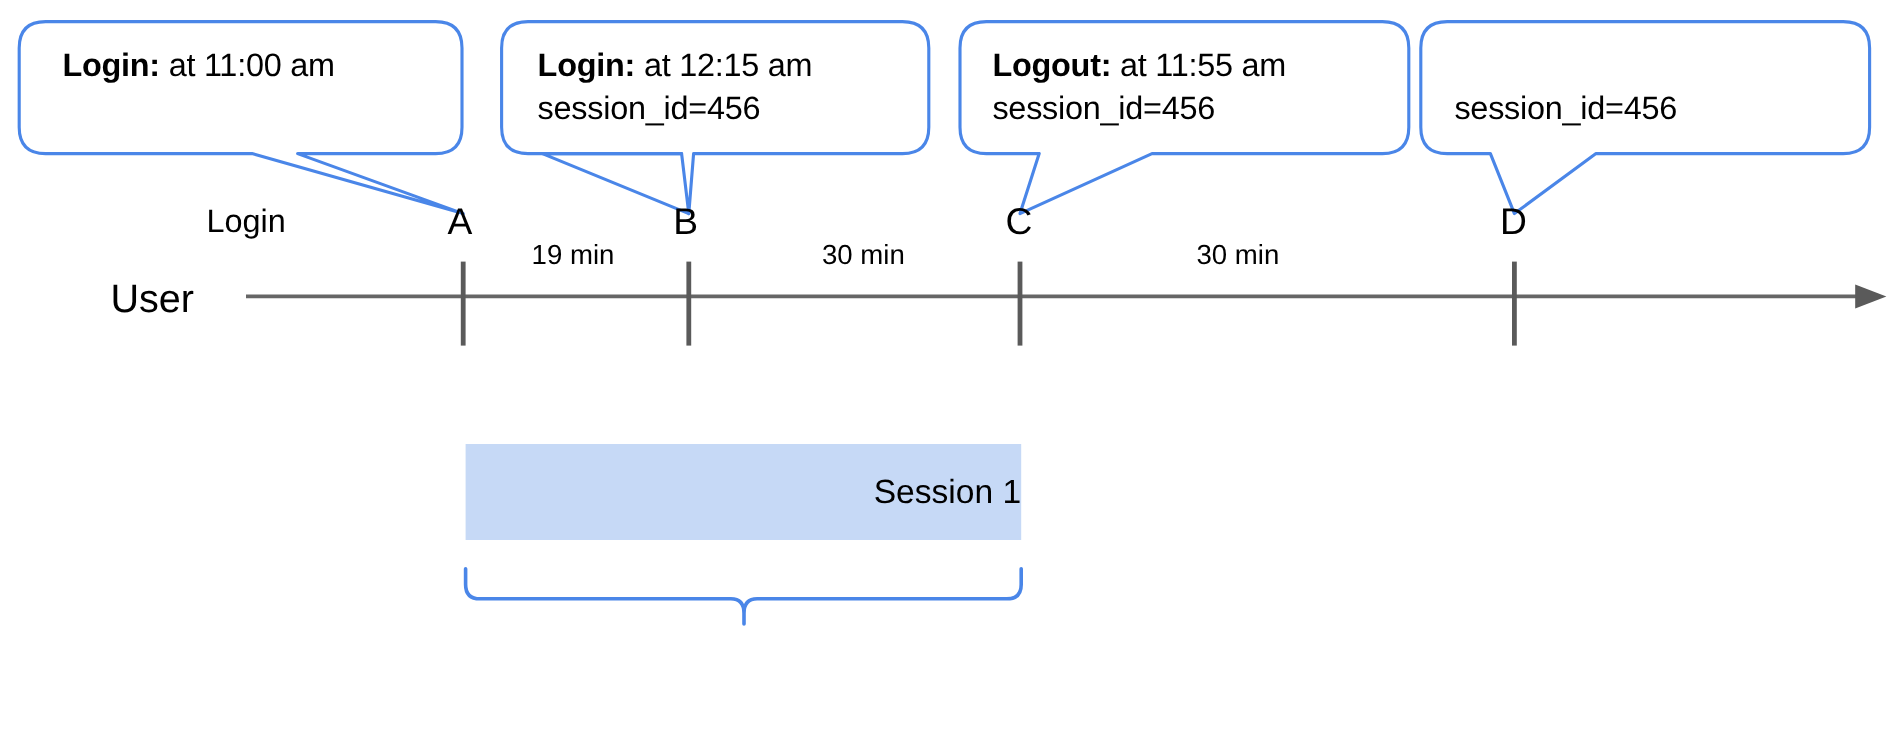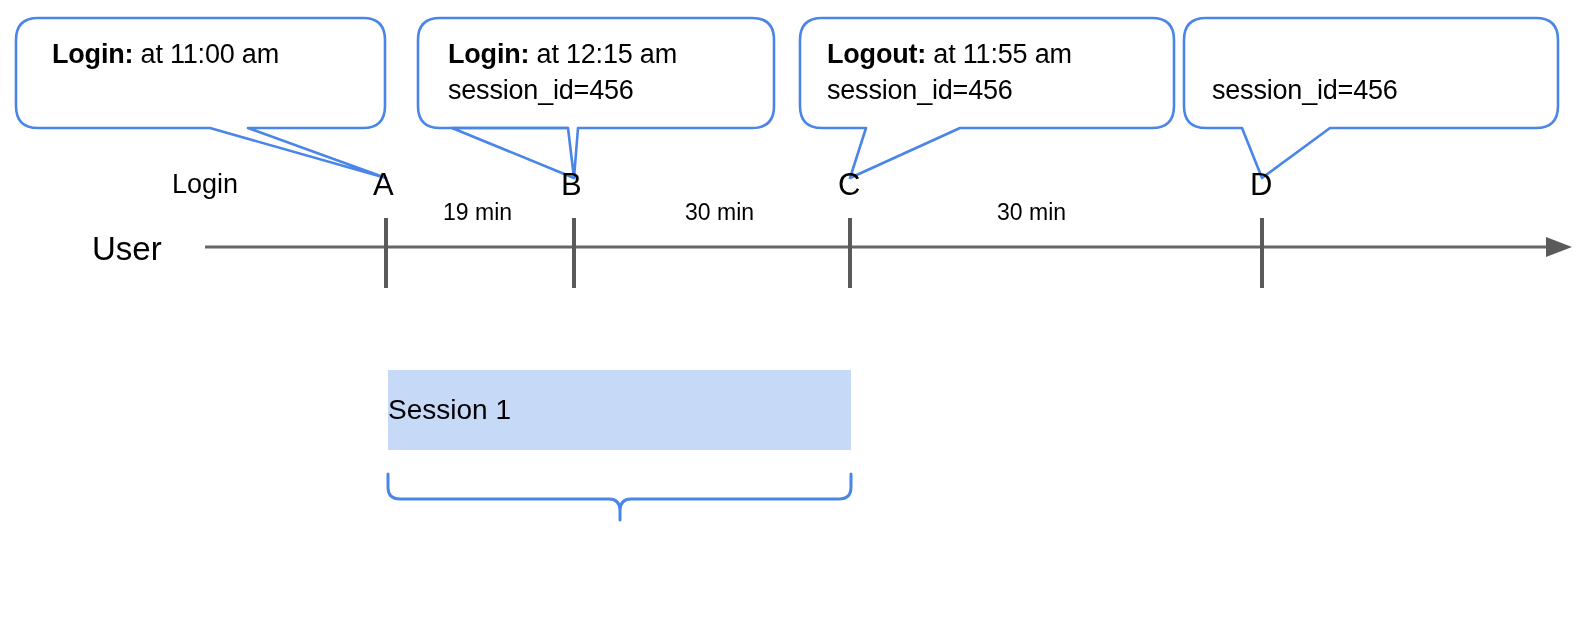--- a/index.html
+++ b/index.html
@@ -60,21 +60,21 @@
     font-size: 28px;
   }
   .session-length-label {
     font-size: 28px;
   }
   .session-bar {
     position: absolute;
     background: #c6d9f6;
     display: flex;
     align-items: center;
-    justify-content: flex-start;
+    justify-content: flex-end;
   }
 </style>
 </head>
 <body>
 
 <div id="diagram-root">
 
   <svg class="layer" viewBox="0 0 1574 630" xmlns="http://www.w3.org/2000/svg">
 
     <g>

